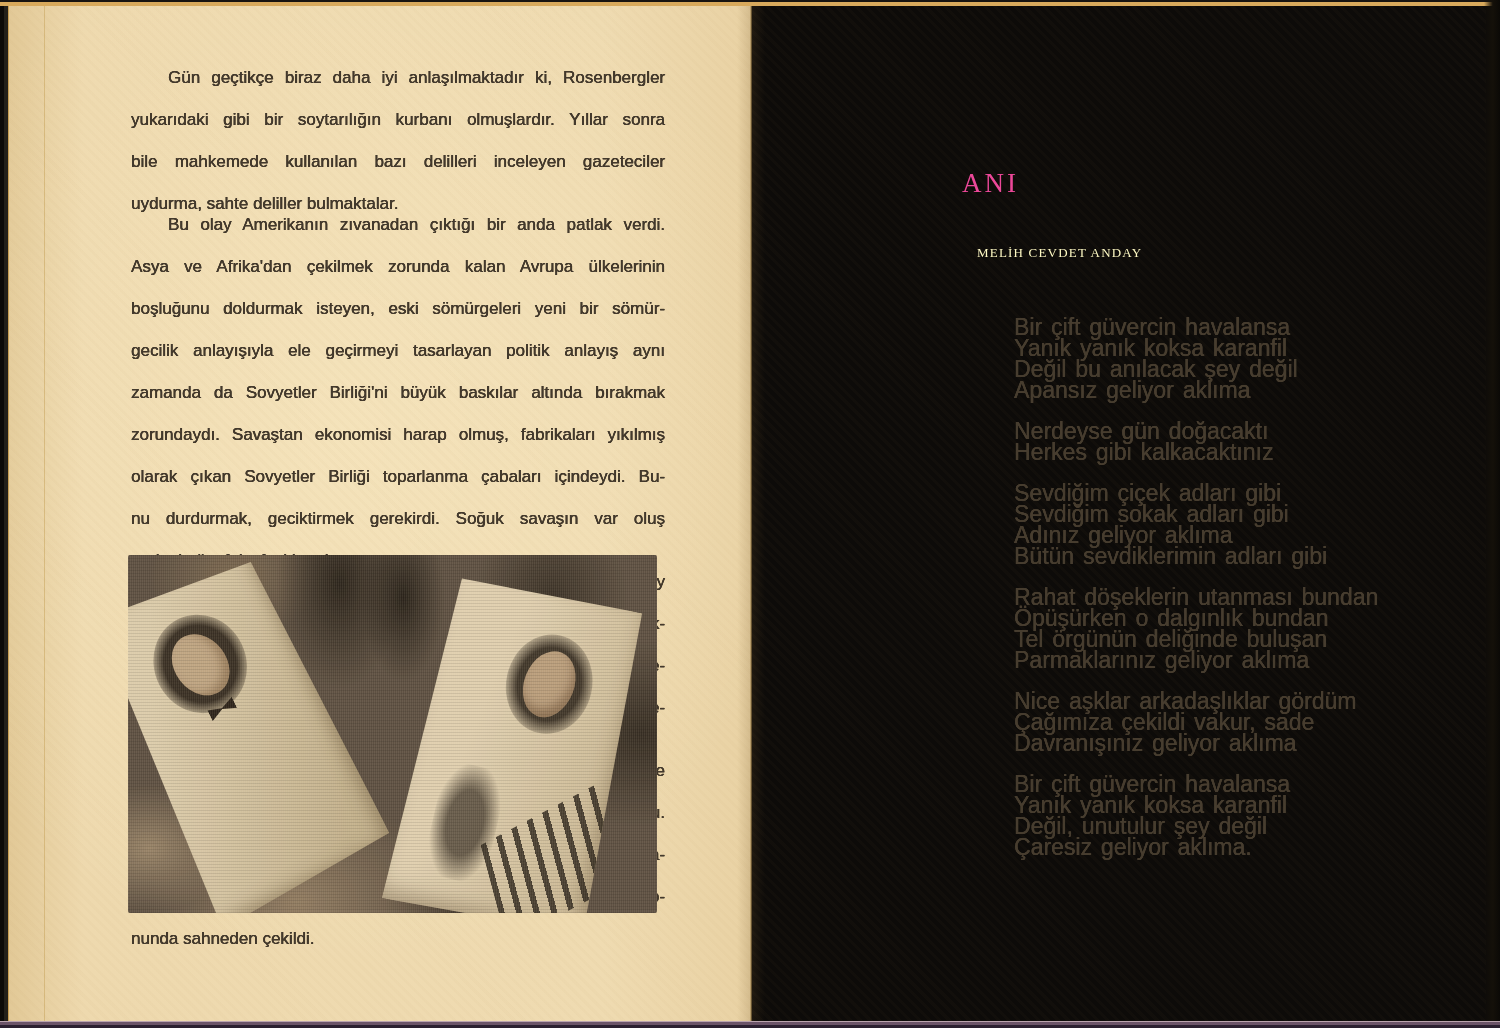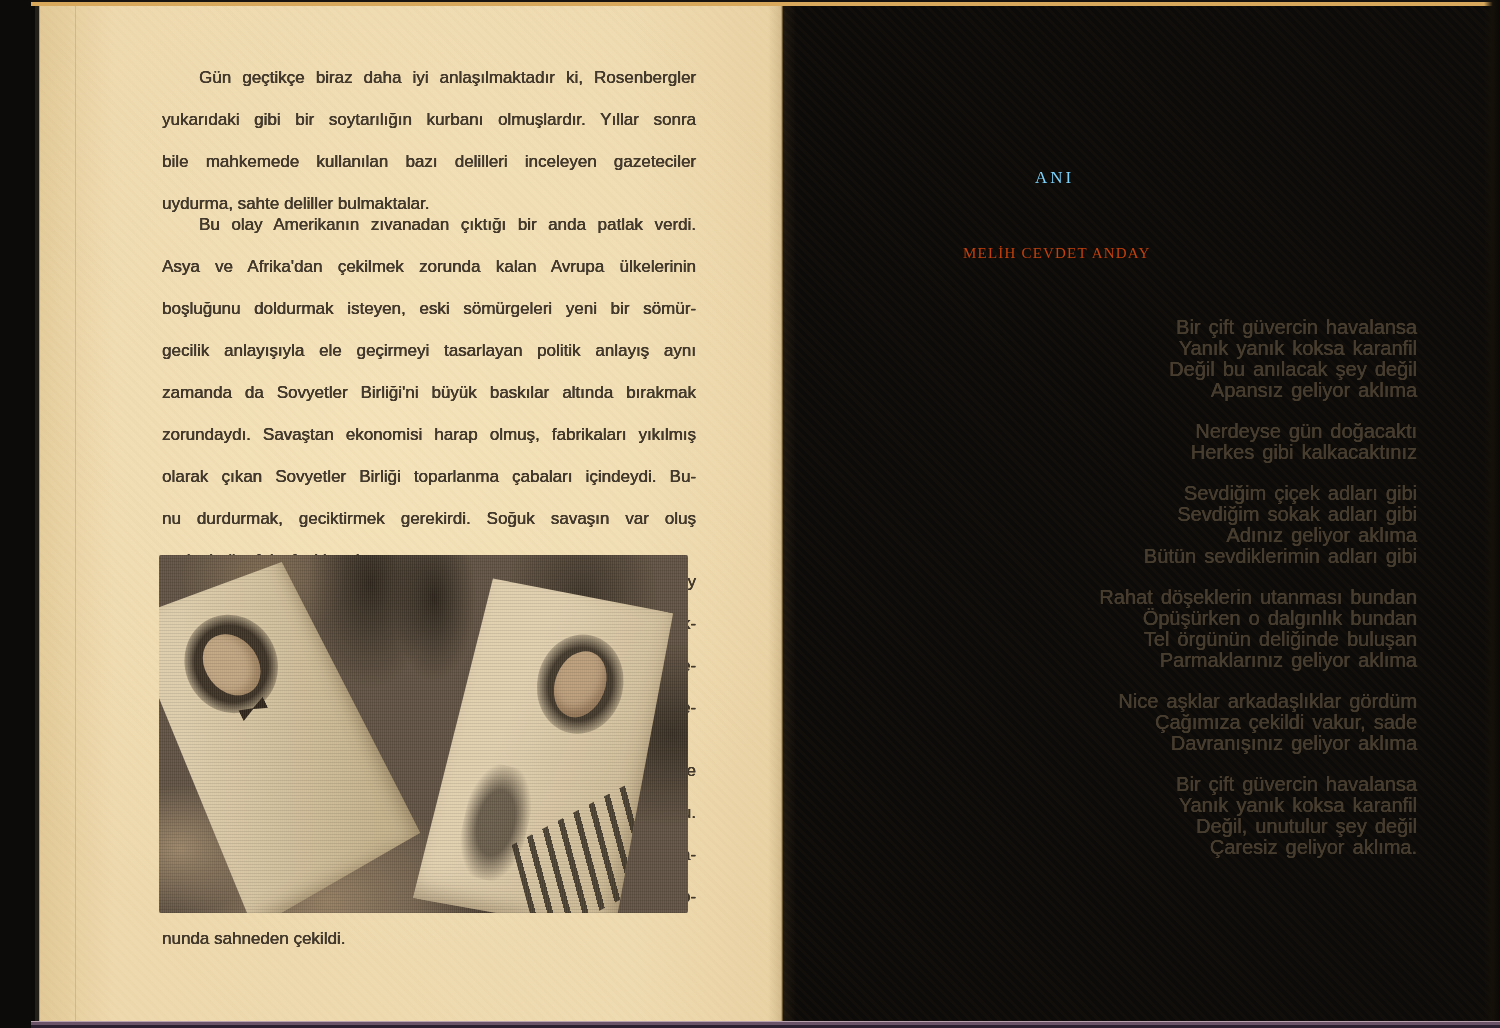--- a/index.html
+++ b/index.html
@@ -1,18 +1,18 @@
 <!DOCTYPE html>
 <html><head>
 <meta charset="utf-8">
 <style>
   html,body{margin:0;padding:0;background:#0d0b09;}
   body{width:1500px;height:1028px;overflow:hidden;position:relative;
        font-family:"Liberation Sans","DejaVu Sans",sans-serif;}
-  .book{position:absolute;inset:0;margin-left:31px;}
+  .book{position:absolute;inset:0;}
 
   
   .edge-left{position:absolute;left:0;top:0;width:9px;height:1028px;
     background:linear-gradient(90deg,#0c0a08 0 4px,#23201a 4px 8px,#c79d52 8px 9px);}
   .edge-top{position:absolute;left:0;top:0;width:1500px;height:8px;
     background:linear-gradient(180deg,#171310 0 2px,#d8a95c 2px 6px,rgba(216,169,92,0) 6px);}
   .edge-right{position:absolute;right:0;top:0;width:16px;height:1028px;
     background:linear-gradient(90deg,rgba(20,16,10,0),#141009 55%,#0b0906);}
   .edge-bottom{position:absolute;left:0;bottom:0;width:1500px;height:7px;
     background:linear-gradient(180deg,#baa3ae 0 1px,#6b5468 1px 4px,#2b2030 4px 7px);}
@@ -84,27 +84,27 @@
     background:repeating-linear-gradient(90deg,#261f18 0 6px,rgba(0,0,0,0) 6px 17px);}
   .smudge{position:absolute;left:34px;top:186px;width:64px;height:116px;opacity:.75;
     background:radial-gradient(ellipse at 50% 50%,#3c332a 40%,rgba(60,51,42,0) 75%);}
   .grain{position:absolute;inset:0;pointer-events:none;
     background:
       repeating-linear-gradient(0deg,rgba(0,0,0,.09) 0 1px,rgba(0,0,0,0) 1px 3px),
       repeating-linear-gradient(90deg,rgba(255,243,220,.07) 0 1px,rgba(0,0,0,0) 1px 2px),
       rgba(118,94,62,.10);}
 
   
-  .poem-title{position:absolute;left:1004px;top:168px;color:#7dd3fc;
-    font-family:"Liberation Serif","DejaVu Serif",serif;font-size:17px;letter-spacing:3px;}
-  .poem-author{position:absolute;left:932px;top:245px;color:#c2410c;
-    font-family:"Liberation Serif","DejaVu Serif",serif;font-size:15px;letter-spacing:1.2px;}
-  .poem{position:absolute;left:956px;top:317px;width:430px;color:#473d2f;
-    font-size:20px;line-height:21px;word-spacing:2.5px;
-    text-shadow:0.3px 0 0 currentColor,0 0.3px 0 currentColor;text-align:right;}
+  .poem-title{position:absolute;left:962px;top:168px;color:#ec4899;
+    font-family:"Liberation Serif","DejaVu Serif",serif;font-size:27px;letter-spacing:3px;}
+  .poem-author{position:absolute;left:977px;top:245px;color:#fef9c3;
+    font-family:"Liberation Serif","DejaVu Serif",serif;font-size:13px;letter-spacing:1.2px;}
+  .poem{position:absolute;left:1014px;top:317px;width:430px;color:#473d2f;
+    font-size:23px;line-height:21px;word-spacing:2.5px;
+    text-shadow:0.3px 0 0 currentColor,0 0.3px 0 currentColor;}
   .stanza{margin:0 0 20px 0;}
 
   
   .watermark{position:absolute;left:565px;top:494px;z-index:30;pointer-events:none;
     font-family:"Liberation Serif","DejaVu Serif",serif;font-size:88px;line-height:1;
     letter-spacing:5px;color:rgba(255,248,232,.55);}
 </style>
 </head>
 <body>
 

